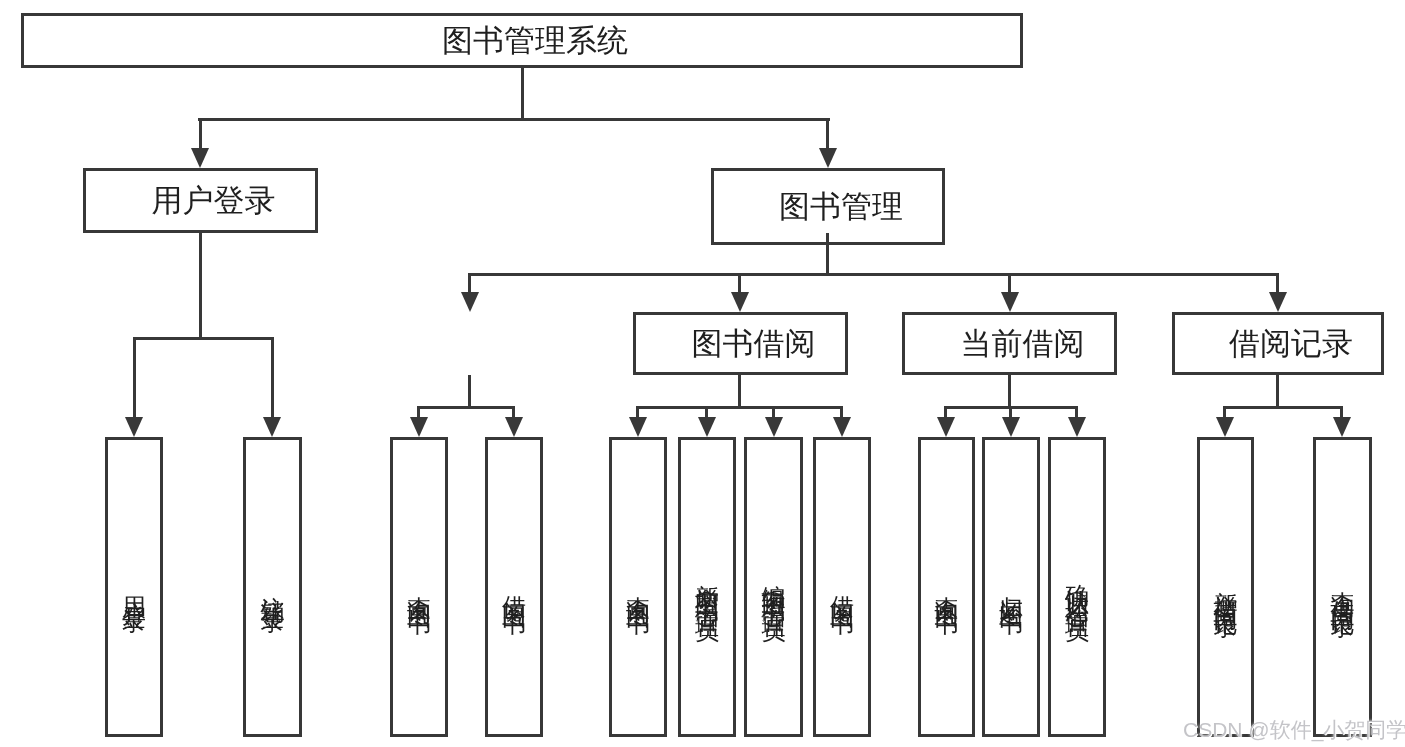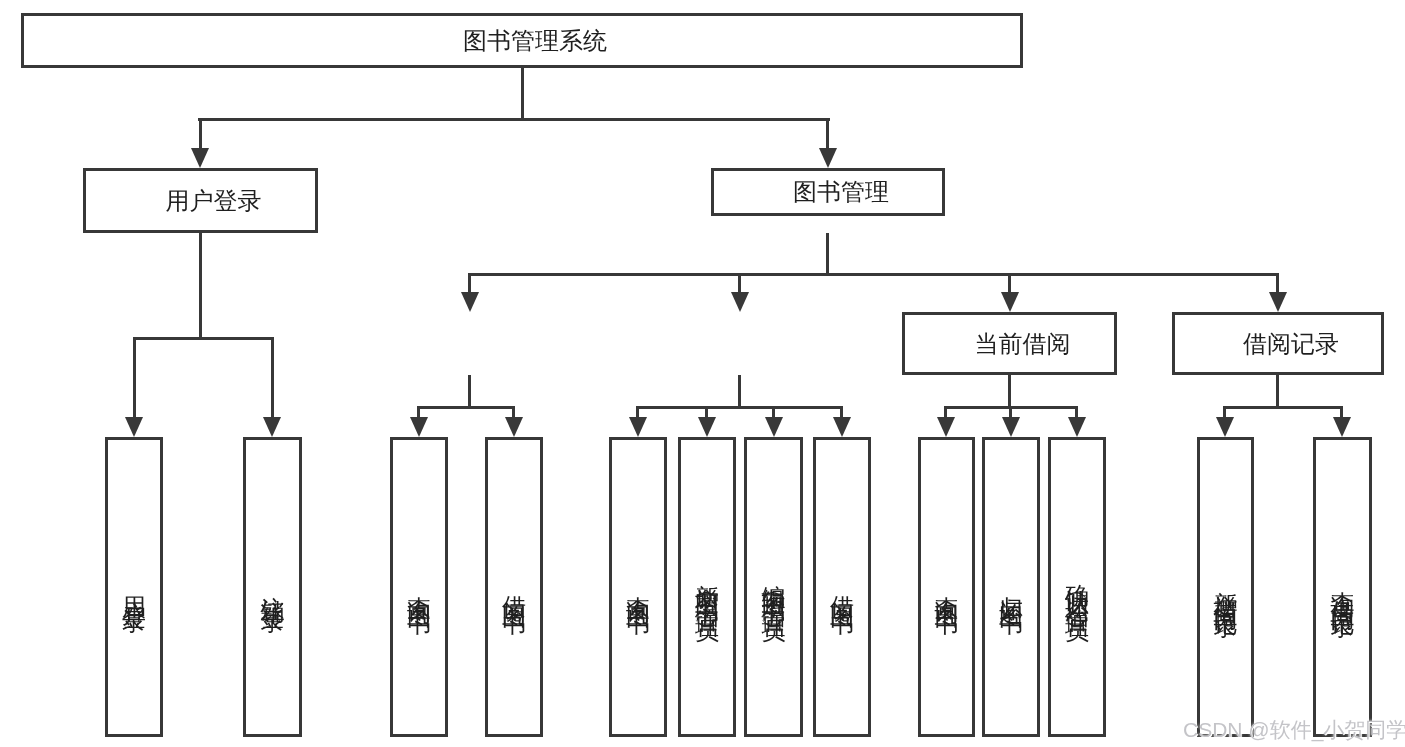--- a/index.html
+++ b/index.html
@@ -9,21 +9,21 @@
     --bg:#ffffff;
   }
   html,body{margin:0;padding:0;background:var(--bg);}
   .stage{
     position:relative;width:1405px;height:747px;background:var(--bg);
     overflow:hidden;font-family:"Liberation Sans","DejaVu Sans",sans-serif;
   }
   .node{
     position:absolute;box-sizing:border-box;border:3px solid var(--line);
     background:var(--bg);display:flex;align-items:center;justify-content:center;
-    font-size:24px;color:var(--text);white-space:nowrap;padding-left:26px;
+    font-size:31px;color:var(--text);white-space:nowrap;padding-left:26px;
   }
   .vnode{
     position:absolute;box-sizing:border-box;border:3px solid var(--line);
     background:var(--bg);display:flex;align-items:center;justify-content:center;
     font-size:24px;color:var(--text);
     writing-mode:vertical-rl;letter-spacing:5px;line-height:1;
   }
   .vl{position:absolute;width:3px;background:var(--line);}
   .hl{position:absolute;height:3px;background:var(--line);}
   .ar{
@@ -39,23 +39,24 @@
 </style>
 </head>
 <body>
 
 <div class="stage">
 
   <div class="node" style="left:21px;top:13px;width:1002px;height:55px">图书管理系统</div>
 
   <div class="node" style="left:83px;top:168px;width:235px;height:65px">用户登录</div>
 
-  <div class="node" style="left:711px;top:168px;width:234px;height:48px">图书管理</div>
+  <div class="node" style="left:711px;top:168px;width:234px;height:77px">图书管理</div>
 
 
+  <div class="node" style="left:633px;top:312px;width:215px;height:63px">图书借阅</div>
 
   <div class="node" style="left:1172px;top:312px;width:212px;height:63px">借阅记录</div>
 
   <div class="node" style="left:902px;top:312px;width:215px;height:63px">当前借阅</div>
 
   <div class="vnode" style="left:105px;top:437px;width:58px;height:300px">用户登录</div>
 
   <div class="vnode" style="left:243px;top:437px;width:59px;height:300px">注销登录</div>
 
   <div class="vnode" style="left:390px;top:437px;width:58px;height:300px">查询图书</div>

